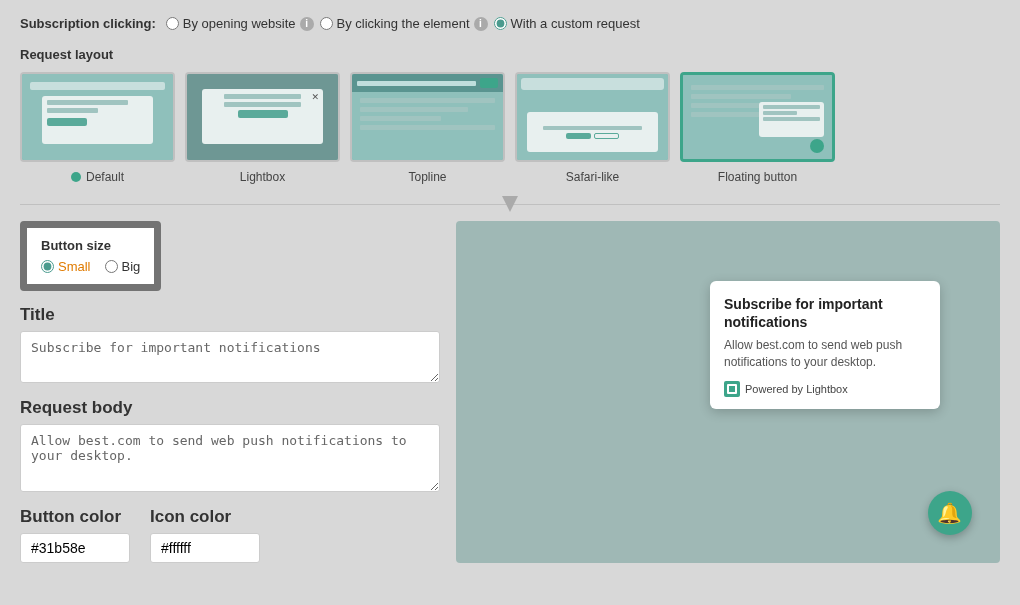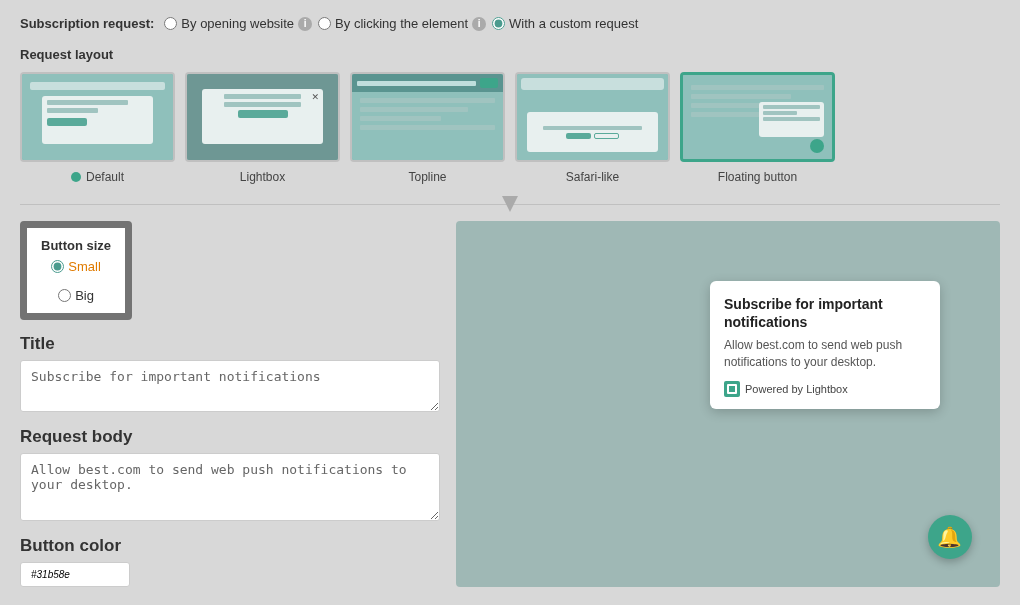--- a/index.html
+++ b/index.html
@@ -349,21 +349,20 @@
     }
     .button-size-box .bs-title {
       font-weight: bold;
       margin-bottom: 6px;
       font-size: 13px;
     }
     .button-size-radio {
       display: flex;
       align-items: center;
       gap: 14px;
-      flex-direction: column;
     }
 
     .field-label {
       font-weight: bold;
       margin-bottom: 6px;
       font-size: 17px;
       display: block;
     }
 
     .text-input, .text-area {
@@ -400,25 +399,24 @@
       gap: 0;
     }
     .color-input-wrap {
       display: flex;
       align-items: center;
     }
     .color-input {
       border: 1px solid #ccc;
       border-radius: 3px;
       padding: 6px 10px;
-      font-size: 10px;
+      font-size: 14px;
       width: 110px;
       background: #fff;
       outline: none;
-      font-style: italic;
     }
 
     
     .right-panel {
       flex: 1;
       background: #9fb8b5;
       border-radius: 4px;
       position: relative;
       min-height: 290px;
     }
@@ -488,21 +486,21 @@
       color: #fff;
       font-size: 20px;
     }
   </style>
 </head>
 <body>
 
 <div class="page-wrapper">
 
   <div class="subscription-request-row">
-    <span class="subscription-request-label">Subscription request:</span>
+    <span class="subscription-request-label">Subscription clicking:</span>
     <label class="radio-item">
       <input type="radio" name="sub-req" style="">
       <span>By opening website</span>
       <span class="info-icon">i</span>
     </label>
     <label class="radio-item">
       <input type="radio" name="sub-req" style="">
       <span>By clicking the element</span>
       <span class="info-icon">i</span>
     </label>
@@ -647,20 +645,26 @@
       </div>
 
       
       <div class="color-row">
         <div class="color-field-group">
           <span class="field-label">Button color</span>
           <div class="color-input-wrap">
             <input class="color-input" type="text" value="#31b58e" style="">
           </div>
         </div>
+        <div class="color-field-group">
+          <span class="field-label">Icon color</span>
+          <div class="color-input-wrap">
+            <input class="color-input" type="text" value="#ffffff" style="">
+          </div>
+        </div>
       </div>
 
     </div>
 
     <div class="right-panel">
 
       <div class="preview-popup">
         <div class="preview-popup-title">Subscribe for important notifications</div>
         <div class="preview-popup-body">Allow best.com to send web push notifications to your desktop.</div>
         <div class="preview-powered">

